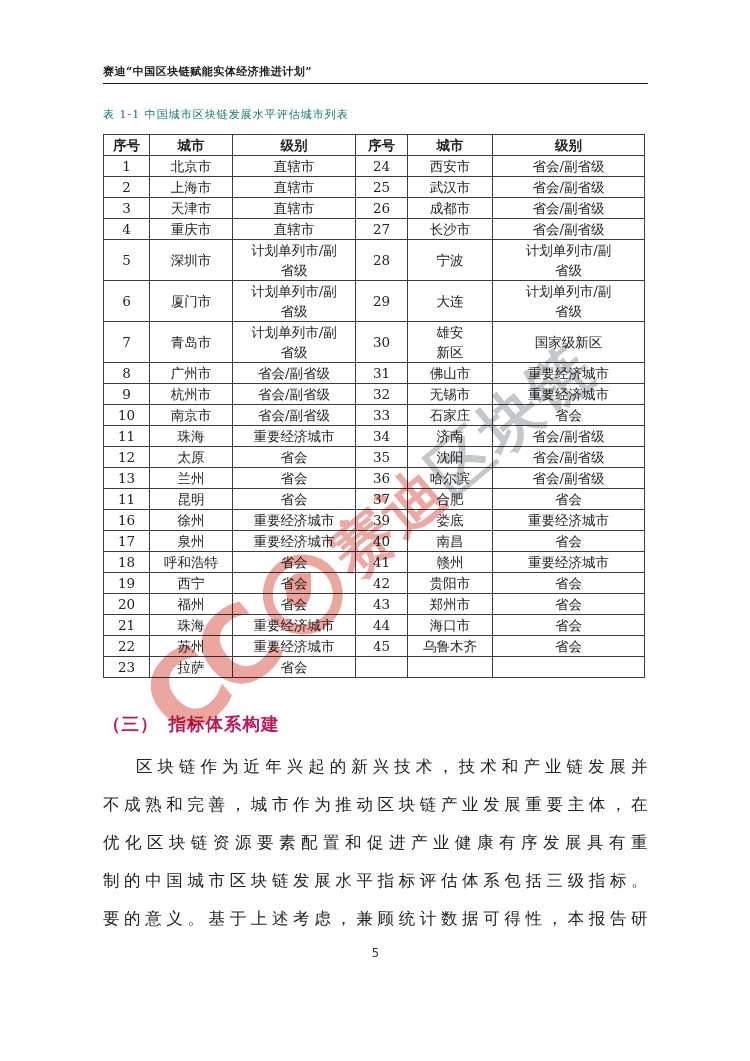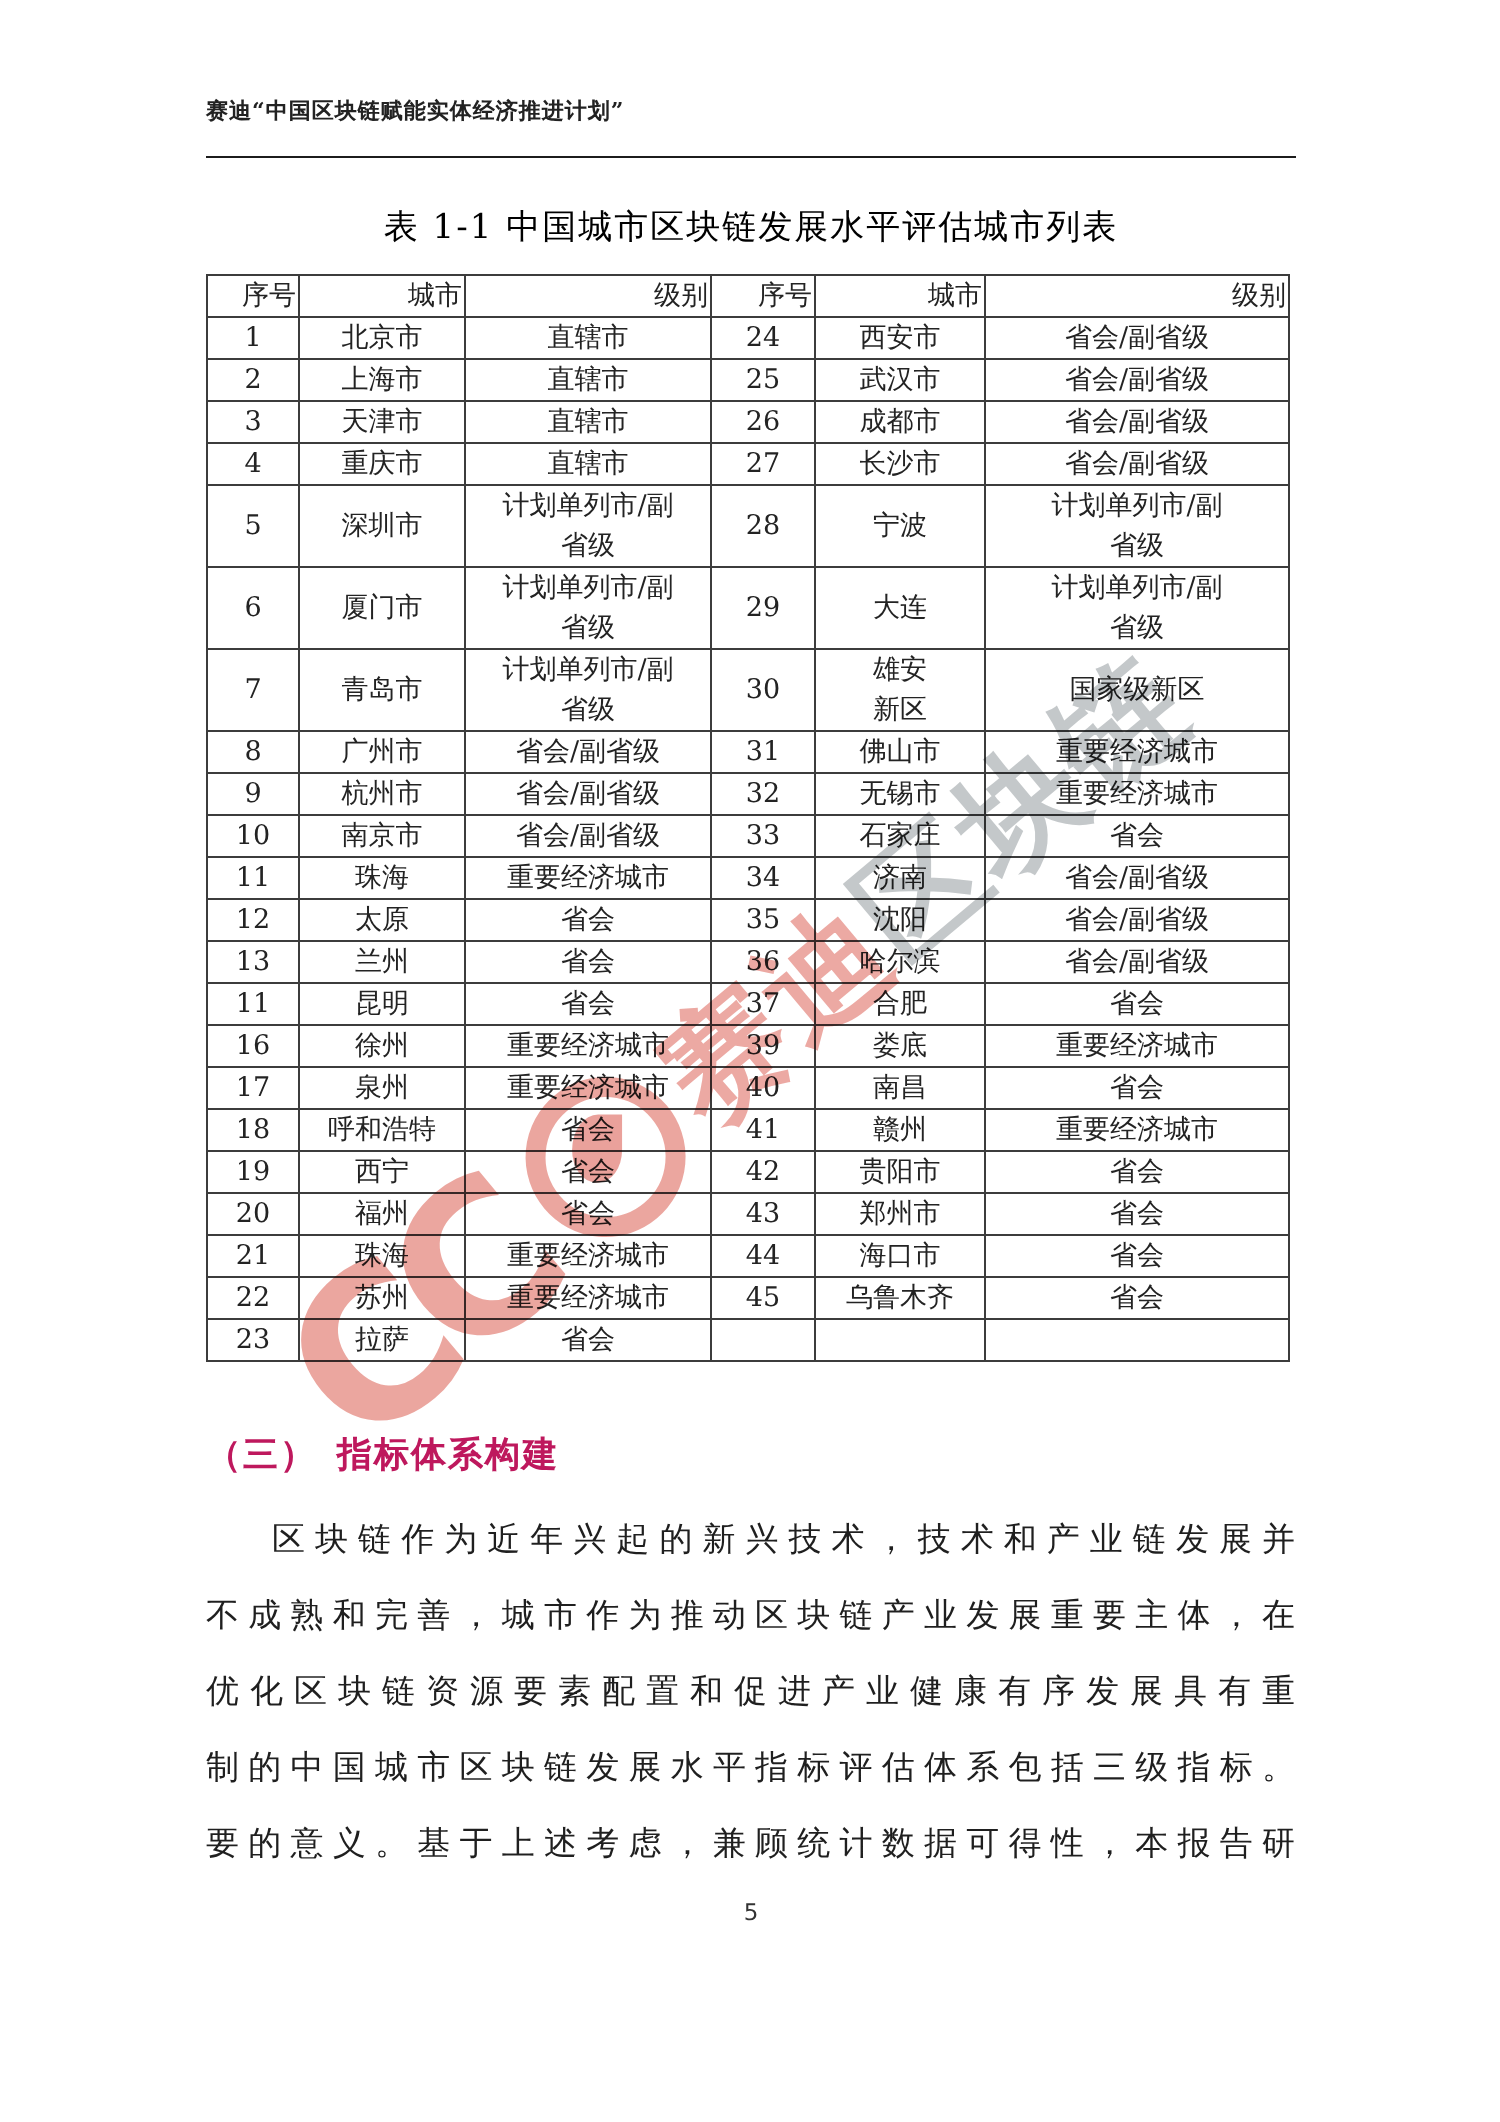--- a/index.html
+++ b/index.html
@@ -2,32 +2,32 @@
 <html><head>
 <meta charset="utf-8">
 <style>
   * { margin:0; padding:0; box-sizing:border-box; }
   html,body { width:750px; height:1061px; background:#ffffff; overflow:hidden;
               font-family:"DejaVu Serif","Liberation Serif",serif; color:#262626; }
   .page { position:relative; width:750px; height:1061px; background:#fff; }
   .content { position:relative; width:545px; margin-left:103px; }
 
   
-  .doc-header { margin-top:48px; padding-bottom:15px; border-bottom:1.2px solid #1c1c1c;
+  .doc-header { margin-top:64px; padding-bottom:4px; border-bottom:1.2px solid #1c1c1c;
                 font-size:11px; font-weight:bold; letter-spacing:.5px; color:#222; }
 
   
-  .table-title { margin-top:23px; text-align:center; font-size:17px; letter-spacing:1px; color:#000000; }
+  .table-title { margin-top:23px; text-align:left; font-size:11px; letter-spacing:1px; color:#0f766e; }
 
   
   table.city-table { margin-top:12px; width:541px; border-collapse:collapse; table-layout:fixed; }
   .city-table th, .city-table td { border:1px solid #3c3c3c; text-align:center; vertical-align:middle;
        font-size:13.5px; line-height:20px; padding:0 1px; color:#232323; white-space:pre-line;
        font-family:"DejaVu Serif","Liberation Serif",serif; overflow:hidden; }
-  .city-table th { height:20px; font-weight:normal;text-align:right; }
+  .city-table th { height:20px; font-weight:bold; }
   .city-table td { height:21px; }
 
   
   .section-heading { margin-top:34px; font-family:"DejaVu Sans","Liberation Sans",sans-serif;
        font-weight:bold; font-size:17.5px; color:#be185d; letter-spacing:1px; }
   .section-heading .num { margin-right:10px; }
 
   
   .body-paragraph { margin-top:12px; font-size:16.5px; color:#1f1f1f; }
   .para-line { text-align:justify; height:38px; line-height:38px; overflow:hidden; letter-spacing:.5px; }

